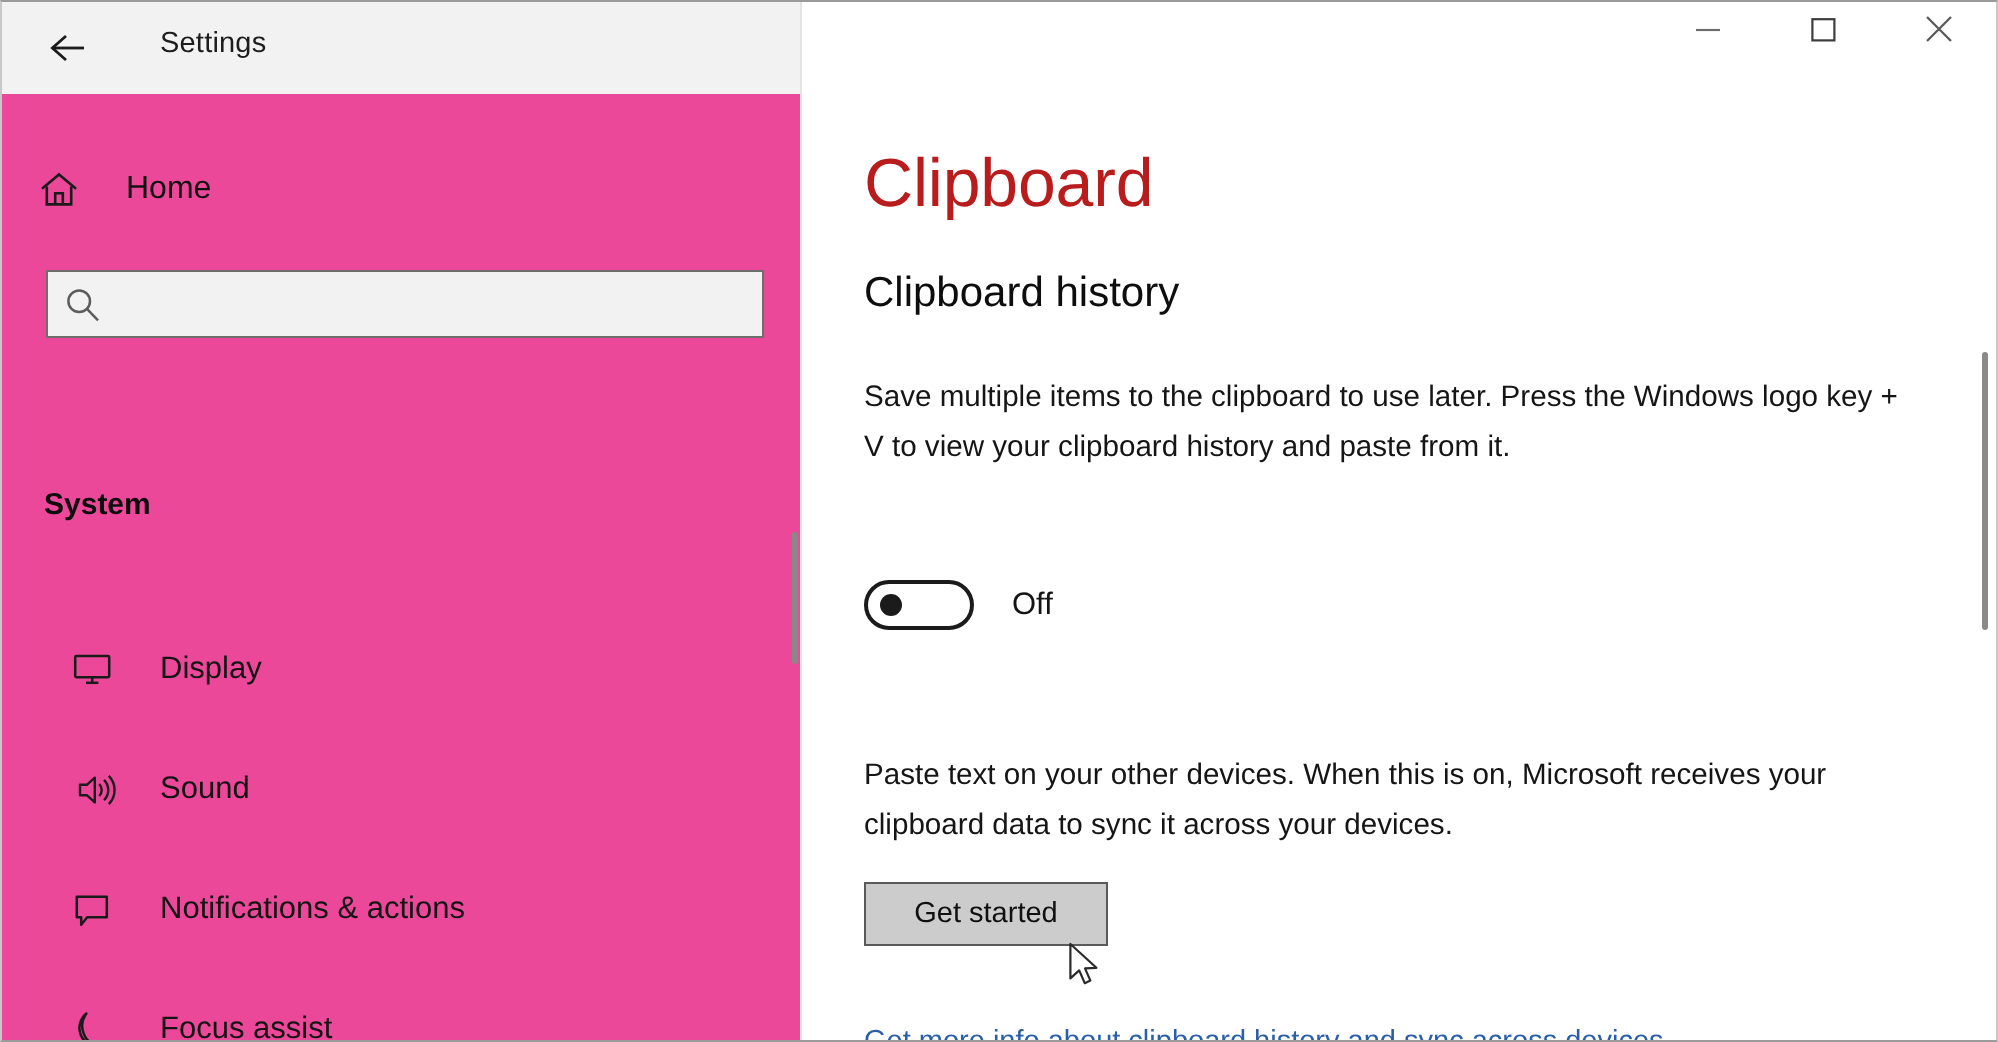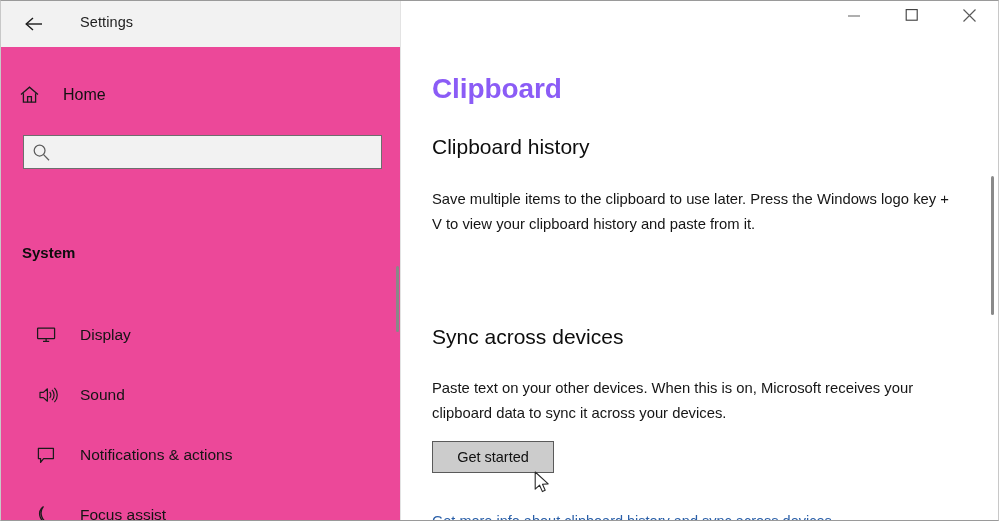--- a/index.html
+++ b/index.html
@@ -213,23 +213,23 @@
     left: 400px;
     width: 599px;
     height: 475px;
     background: #ffffff;
     overflow: hidden;
   }
   .page-title {
     position: absolute;
     top: 26px;
     left: 31px;
-    font-size: 28px;
-    color: #8b5cf6;
-    font-weight: bold;
+    font-size: 34px;
+    color: #b91c1c;
+    font-weight: normal;
     letter-spacing: -0.1px;
   }
   .sub-head {
     position: absolute;
     left: 31px;
     font-size: 21px;
     color: #0d0d0d;
     font-weight: normal;
   }
   .sub-head.h1 { top: 88px; }
@@ -448,22 +448,27 @@
   </div>
   <div class="sidebar-edge"></div>
 
   <div class="content">
 
     <div class="page-title">Clipboard</div>
 
     <div class="sub-head h1">Clipboard history</div>
     <div class="body-text t1">Save multiple items to the clipboard to use later. Press the Windows logo key + V to view your clipboard history and paste from it.</div>
 
-
-    <div class="sub-head h2">Sync across devices</div>
+    <div class="toggle-row">
+      <div class="toggle">
+        <div class="knob"></div>
+      </div>
+      <span class="toggle-state">Off</span>
+    </div>
+
     <div class="body-text t2">Paste text on your other devices. When this is on, Microsoft receives your clipboard data to sync it across your devices.</div>
 
   </div>
 
   <button class="get-started-btn">Get started</button>
 
   <div class="footer-link">Get more info about clipboard history and sync across devices</div>
 
   <div class="content-scroll-thumb"></div>
 

